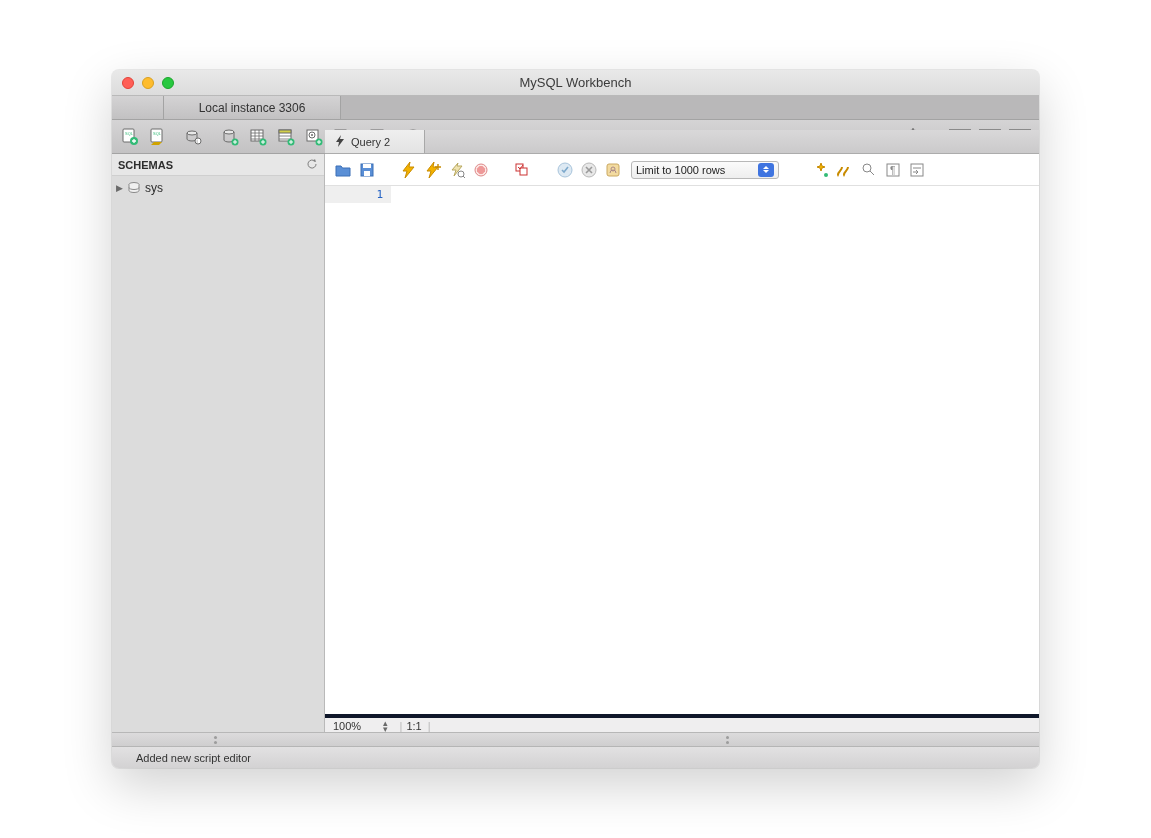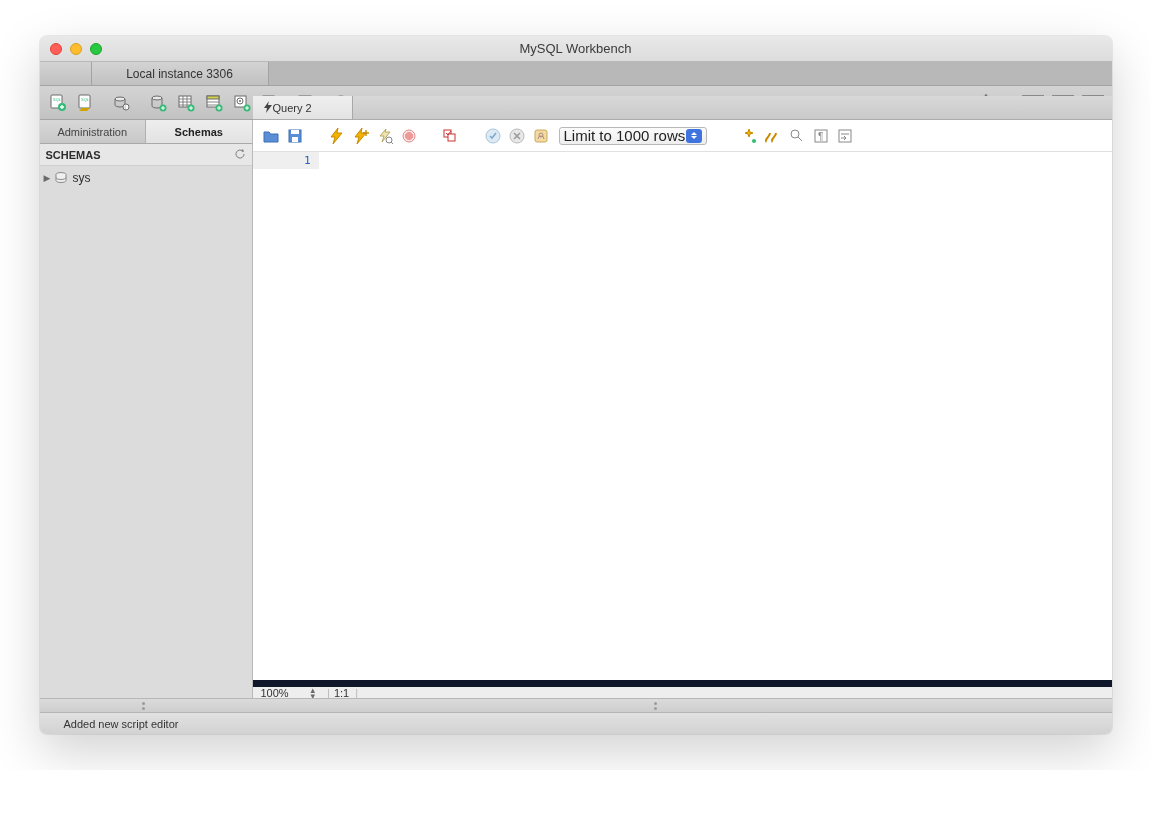--- a/index.html
+++ b/index.html
@@ -1,19 +1,19 @@
 <!DOCTYPE html>
 <html><head>
 <meta charset="utf-8">
 <style>
   * { box-sizing: border-box; margin: 0; padding: 0; }
   body { font-family: -apple-system, BlinkMacSystemFont, "Helvetica Neue", Arial, sans-serif; background: #fff; -webkit-font-smoothing: antialiased; }
   .window {
-    width: 1072px;
-    margin: 36px auto;
+    width: 927px;
+    margin: 70px auto;
     background: #e8e8e8;
     border-radius: 7px;
     box-shadow: 0 18px 50px rgba(0,0,0,0.18), 0 0 0 1px rgba(0,0,0,0.07);
     overflow: hidden;
   }
 
   
   .titlebar {
     height: 26px;
     background: linear-gradient(#e9e9e9,#dcdcdc);
@@ -135,39 +135,39 @@
   .editor-pane { flex:1; display:flex; flex-direction:column; }
   .editor-tabs {
     height:24px;
     background:linear-gradient(#d9d8d9,#cbcacb);
     border-bottom:1px solid #acacac;
     display:flex; align-items:stretch;
     font-size:11px;
   }
   .editor-tab {
     width:100px;
-    display:flex; align-items:center; 
+    display:flex; align-items:center; gap:6px;
     border-right:1px solid #a8a8a8;
     background:linear-gradient(#efefef,#e3e3e3);
     padding:0 10px;
     color:#333;
     cursor:default;
   }
   .editor-tab .bolt{color:#444;}
   .editor-tool {
     height:32px;
     background:#fff;
     border-bottom:1px solid #e0e0e0;
     display:flex; align-items:center;
     gap:4px; padding:0 8px;
   }
   .etb { width:20px; height:20px; display:flex; align-items:center; justify-content:center; cursor:default; }
   .etb svg{width:18px;height:18px;}
   .limit-sel {
-    height:18px; font-size:15px;
+    height:18px; font-size:11px;
     border:1px solid #b8b8b8;
     border-radius:3px;
     background:linear-gradient(#fbfbfb,#eee);
     padding:0 4px;
     margin:0 10px 0 4px;
     cursor:default;
     display:flex;align-items:center;
     color:#222;
     min-width:148px;
     position:relative;
@@ -197,22 +197,22 @@
     font-size:11px;
     font-family:Menlo,Consolas,monospace;
     background:#efefef;
   }
   .gutter .row span{color:#2563c4;}
   .code{flex:1;}
 
   .editor-status{
     height:18px;
     background:#efeeef;
-    border-top:7px solid #0f172a;
-    display:flex; align-items:center;
+    border-top:4px solid #0f172a;
+    display:flex; align-items:flex-end;
     font-size:11px; color:#333;
     padding-left:8px;
   }
   .editor-status .zoom{min-width:48px;}
   .editor-status .stepper{font-size:9px;color:#6a6a6a;display:flex;flex-direction:column;line-height:6px;margin:0 8px 0 2px;}
   .editor-status .sep{color:#b9b9b9;margin:0 4px;}
 
   
   .bottom-strip{
     height:14px;
@@ -383,28 +383,20 @@
         </div>
       <div class="panel-toggle right">
           <span></span>
         </div>
     </div>
   </div>
 
   <div class="body">
 
     <div class="sidebar">
-      <div class="sidetabs">
-        <div class="sidetab">
-          <span>Administration</span>
-        </div>
-        <div class="sidetab active">
-          <span>Schemas</span>
-        </div>
-      </div>
       <div class="schemas-hdr">
         <span>SCHEMAS</span>
         <span class="refresh">
           <svg width="12" height="12" viewBox="0 0 12 12">
               <path d="M10 6a4 4 0 1 1-1.2-2.8" fill="none" stroke="#7d7d7d"></path>
               <path d="M9 1l1 3-3-1z" fill="#7d7d7d"></path>
             </svg>
         </span>
       </div>
       <div class="schema-list">

